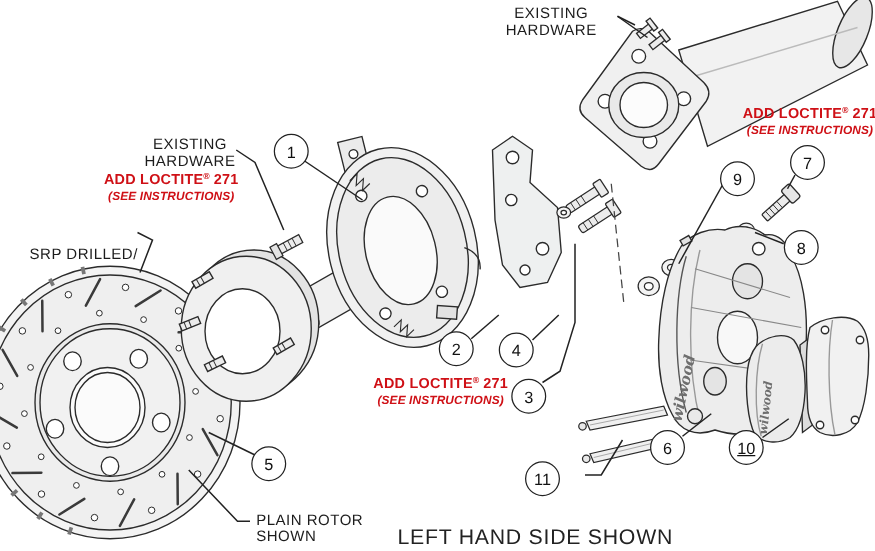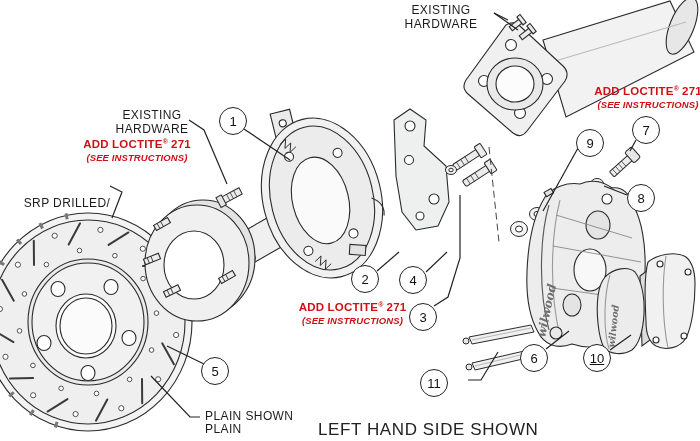--- a/index.html
+++ b/index.html
@@ -310,22 +310,22 @@
   <div class="lbl red-lbl" style="left:572px;top:85px;width:152px;">
     <div class="red-main"><span>ADD LOCTITE</span><span class="reg">®</span><span class="num">271</span></div>
     <div class="red-sub">(SEE INSTRUCTIONS)</div>
   </div>
 
   <div class="lbl center" style="left:12px;top:179px;width:110px;line-height:12.5px;margin-top:18px;">
     <div>SRP DRILLED/</div>
   </div>
 
   <div class="lbl" style="left:205px;top:410px;line-height:13px;">
-    <div>PLAIN SHOWN</div>
-    <div>PLAIN</div>
+    <div>PLAIN ROTOR</div>
+    <div>SHOWN</div>
   </div>
 
   <div class="footer-note">LEFT HAND SIDE SHOWN</div>
 
   <div class="brand-script brand-caliper">wilwood</div>
   <div class="brand-script brand-pad">wilwood</div>
 
   <div class="callout" style="left:219px;top:107px;">
       <span>1</span>
     </div>

